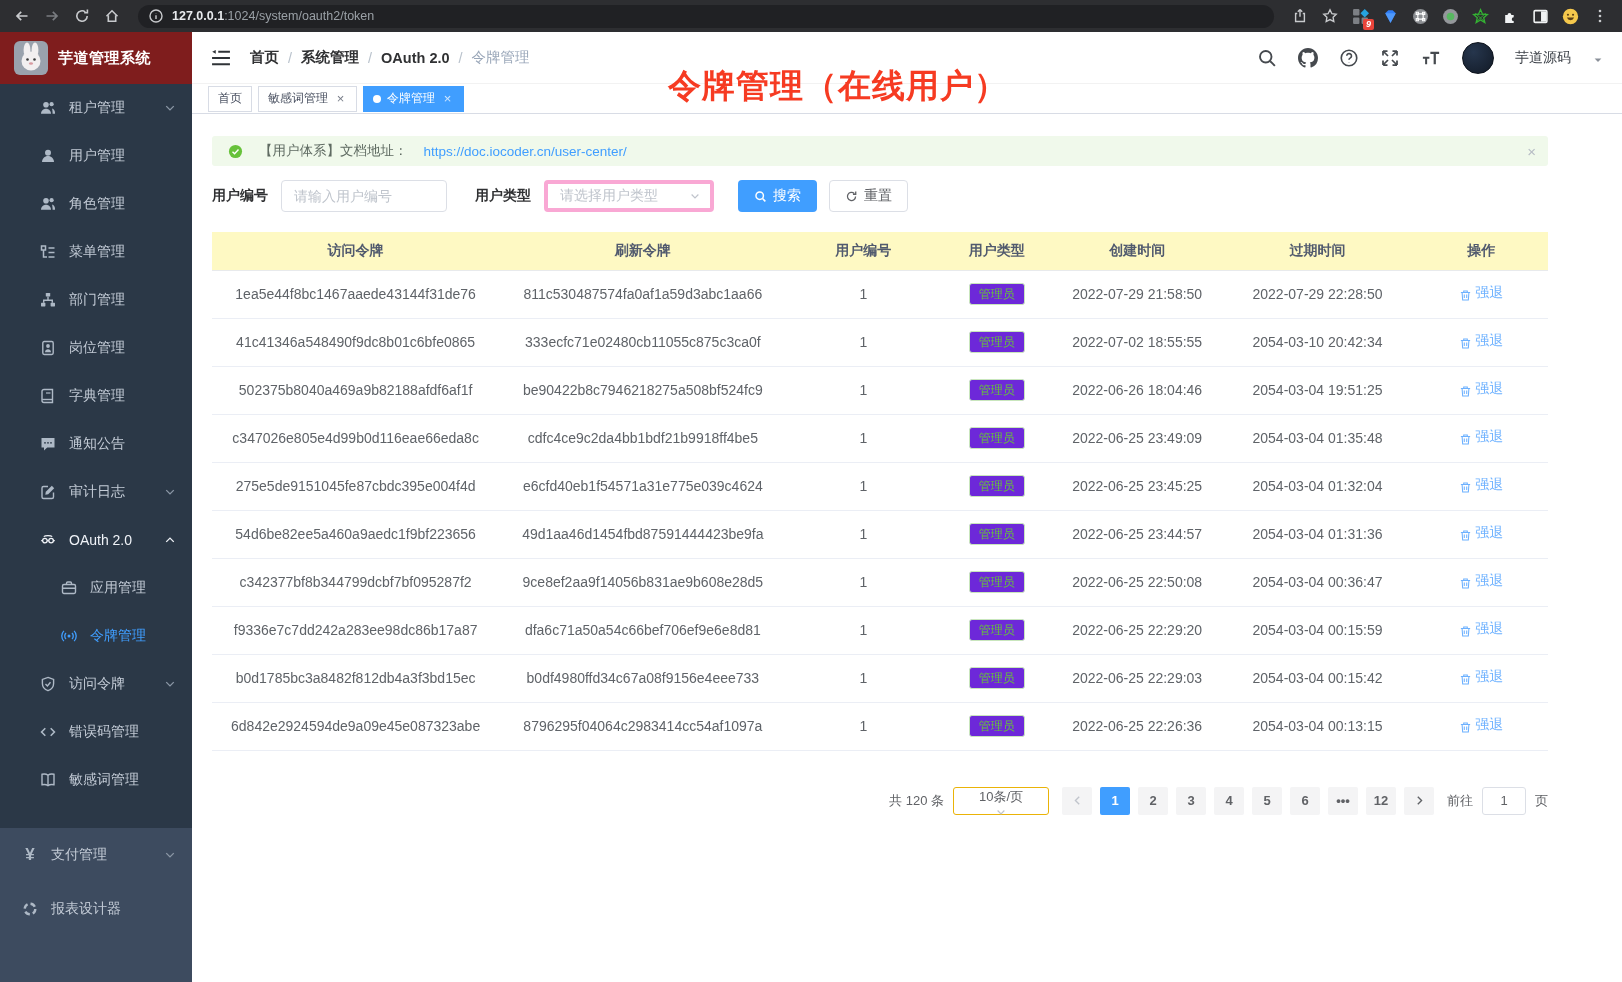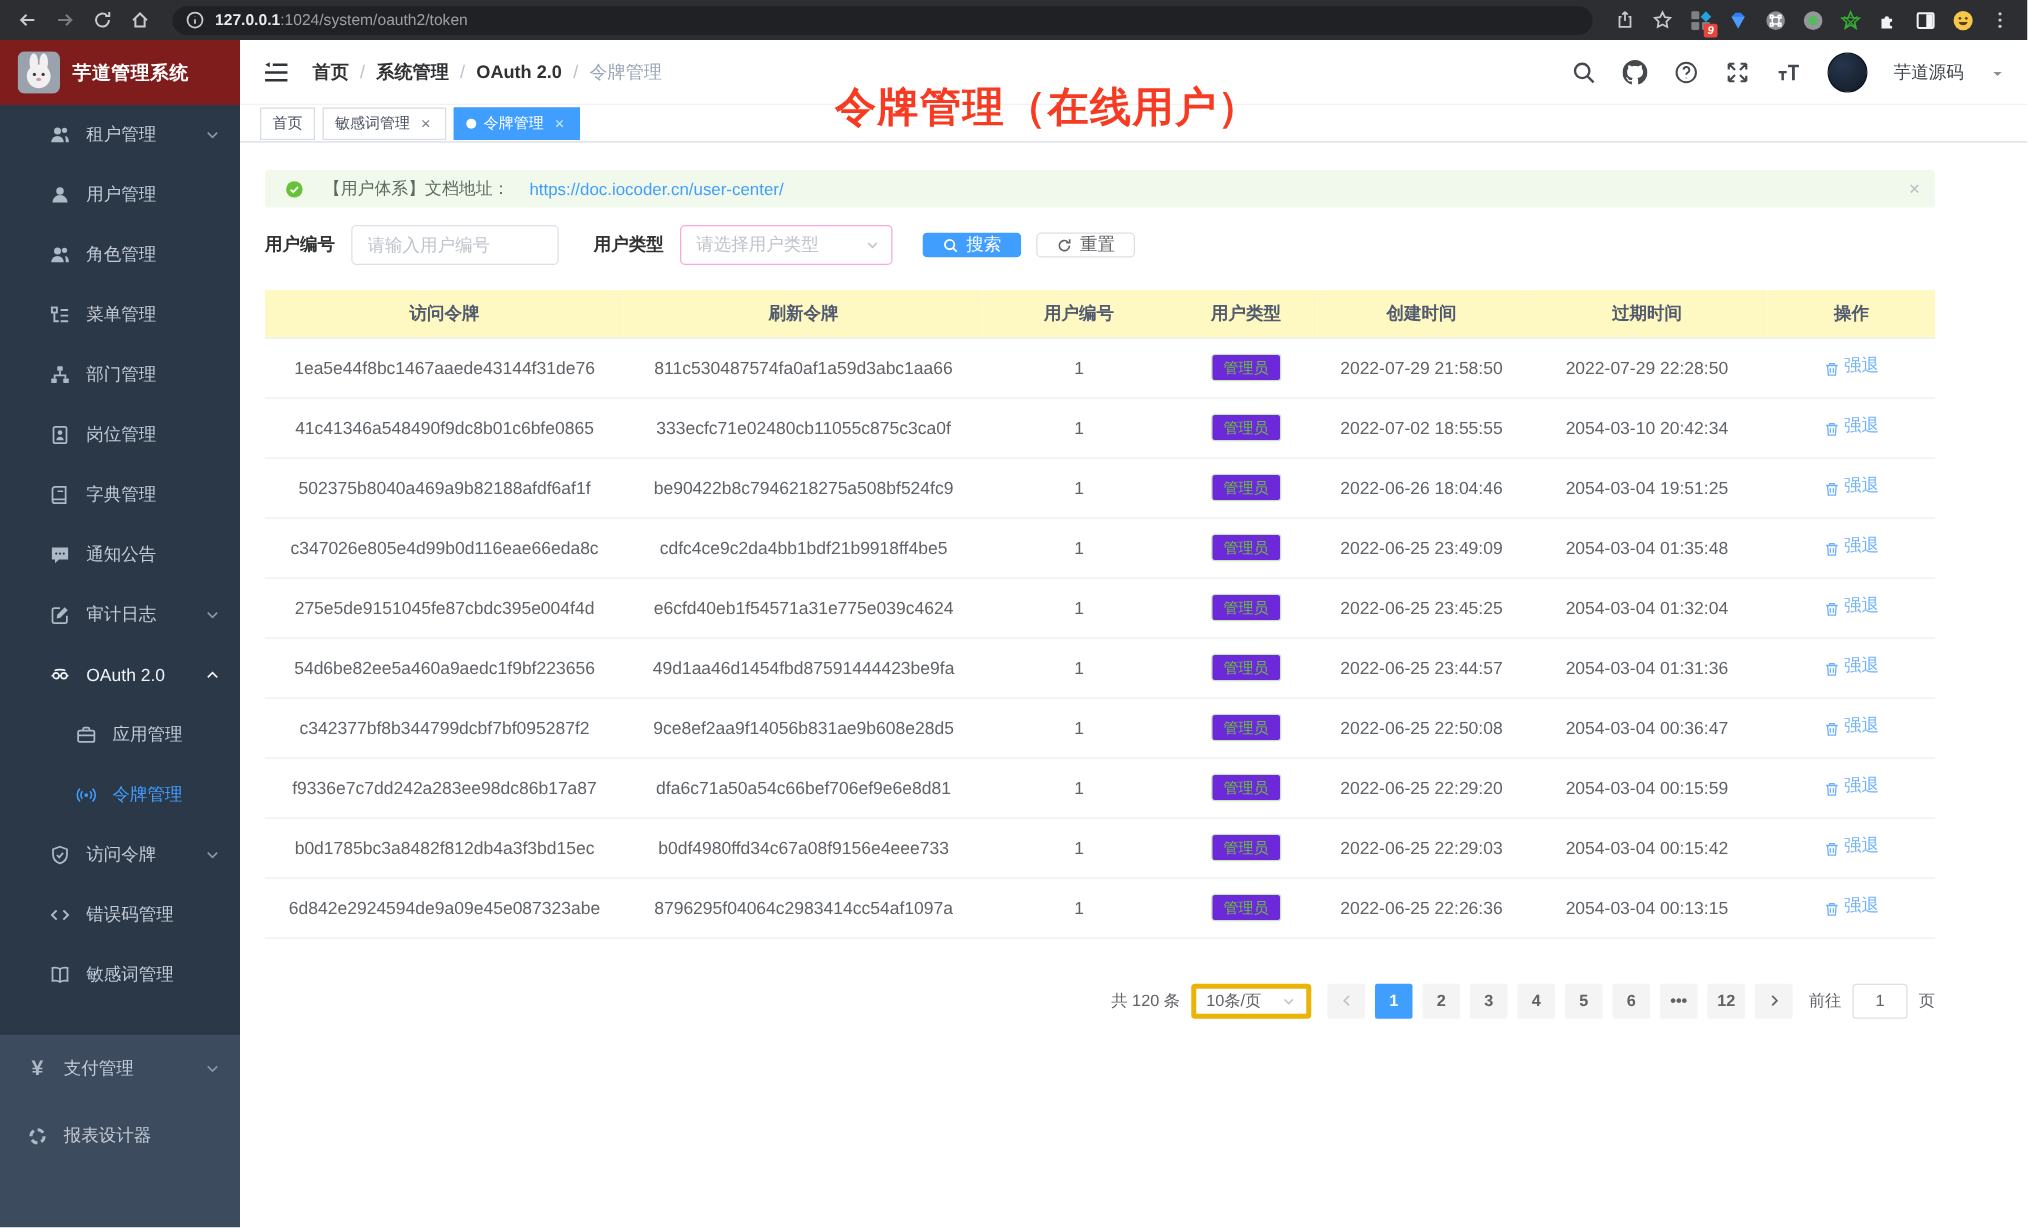--- a/index.html
+++ b/index.html
@@ -72,48 +72,48 @@
   .alert .mi { width:15px; height:15px; color:#67c23a; }
   .alert-text { font-size:13.5px; color:#5f6b62; }
   .alert-link { font-size:13.5px; color:#409eff; text-decoration:none; }
   .alert-close { position:absolute; right:12px; color:#b6bcc4; font-size:15px; cursor:pointer; }
 
   .filters { margin-top:14px; display:flex; align-items:center; }
   .flabel { font-size:14px; font-weight:700; color:#303133; margin-right:13px; }
   .ftext { width:166px; height:32px; border:1px solid #dcdfe6; border-radius:4px; padding:0 12px;
     font-size:14px; color:#606266; outline:none; font-family:inherit; }
   .ftext::placeholder { color:#bfc4cc; }
-  .fselect { width:170px; height:32px; border:1px solid #f9a8d4; border-radius:4px; padding:0 9px 0 12px;
+  .fselect { width:170px; height:32px; border:4px solid #f9a8d4; border-radius:4px; padding:0 9px 0 12px;
     display:flex; align-items:center; justify-content:space-between; background:#fff; cursor:pointer; }
   .fselect .ph { font-size:14px; color:#bfc4cc; }
   .fselect .mi, .psize .mi { width:12px; height:12px; color:#c0c4cc; }
   .gap28 { width:28px; } .gap24 { width:24px; } .gap12 { width:12px; }
-  .btn { height:20px; border-radius:4px; display:flex; align-items:center; gap:6px; padding:0 15px;
+  .btn { height:32px; border-radius:4px; display:flex; align-items:center; gap:6px; padding:0 15px;
     font-size:14px; cursor:pointer; border:1px solid transparent; }
   .btn .mi { width:13px; height:13px; }
   .btn-primary { background:#409eff; color:#fff; }
   .btn-plain { background:#fff; border-color:#dcdfe6; color:#606266; }
 
   table { width:100%; border-collapse:collapse; margin-top:20px; table-layout:fixed; }
   th { background:#fef9c3; height:38px; font-size:14px; color:#515a6e; font-weight:700; border-bottom:1px solid #e8eaec; }
   td { height:48px; font-size:14px; color:#5f6368; text-align:center; border-bottom:1px solid #ebeef5;
     white-space:nowrap; overflow:hidden; }
   th:nth-child(1),td:nth-child(1){width:21.5%;} th:nth-child(2),td:nth-child(2){width:21.5%;}
   th:nth-child(3),td:nth-child(3){width:11.5%;} th:nth-child(4),td:nth-child(4){width:8.5%;}
   th:nth-child(5),td:nth-child(5){width:12.5%;} th:nth-child(6),td:nth-child(6){width:14.5%;}
   th:nth-child(7),td:nth-child(7){width:10%;}
   .tag-success { display:inline-block; background:#6d28d9; border:1px solid #c9e6bd; color:#67c23a;
     font-size:12px; padding:2px 9px; border-radius:3px; line-height:16px; }
   .action-link { color:#6db1ff; text-decoration:none; display:inline-flex; align-items:flex-end; gap:3px; cursor:pointer; }
   .action-link .mi { width:13px; height:13px; }
 
   .pager { margin-top:36px; display:flex; align-items:center; justify-content:flex-end; gap:9px;
     font-size:13px; color:#606266; }
-  .psize { width:96px; height:28px; border:4px solid #eab308; border-radius:3px; display:flex;
-    align-items:center; justify-content:space-between; padding:0 8px; cursor:pointer; }
+  .psize { width:96px; height:28px; border:1px solid #eab308; border-radius:3px; display:flex;
+    align-items:center; justify-content:space-between; padding:0 8px; cursor:pointer;flex-direction:column; }
   .pages { display:flex; align-items:center; gap:8px; margin:0 4px; }
   .page-btn { min-width:30px; height:28px; background:#f4f4f5; border-radius:2px; display:flex;
     align-items:center; justify-content:center; font-size:13px; font-weight:600; color:#606266;
     cursor:pointer; padding:0 4px; }
   .page-btn.active { background:#409eff; color:#fff; }
   .page-btn .mi { width:11px; height:11px; }
   .page-btn.disabled { color:#c0c4cc; }
   .goto-input { width:44px; height:28px; border:1px solid #dcdfe6; border-radius:3px; text-align:center;
     font-size:13px; color:#606266; outline:none; font-family:inherit; }
 

